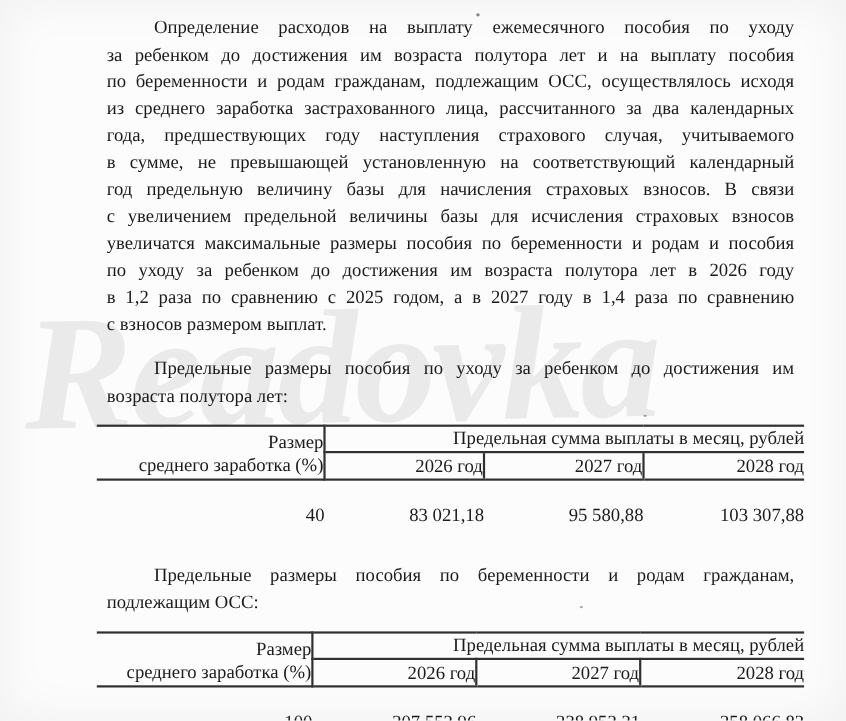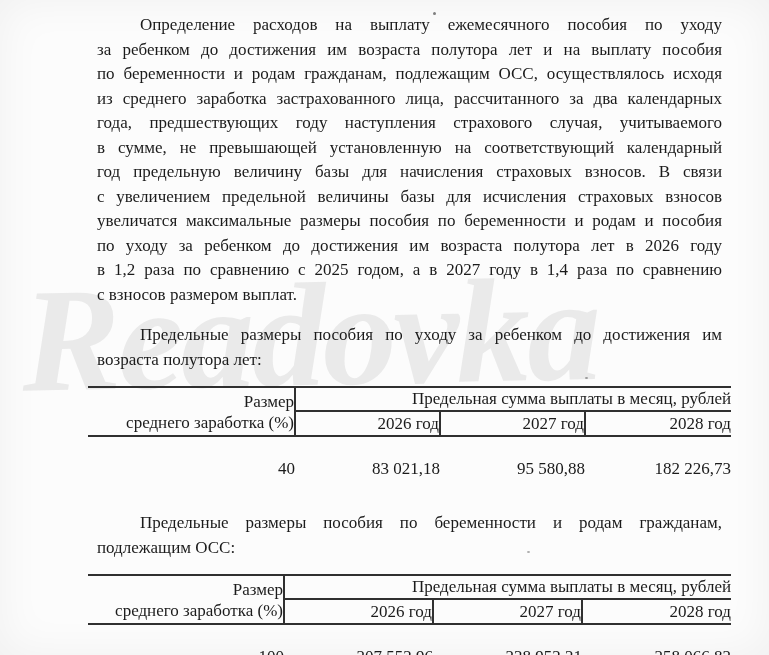--- a/index.html
+++ b/index.html
@@ -134,21 +134,21 @@
         </tr>
         <tr>
           <th class="yr">2026 год</th>
           <th class="yr">2027 год</th>
           <th class="yr">2028 год</th>
         </tr>
         <tr class="data">
           <td>40</td>
           <td>83 021,18</td>
           <td>95 580,88</td>
-          <td>182 226,73</td>
+          <td>103 307,88</td>
         </tr>
       </tbody>
     </table>
 
     <div class="para sec2">
       <div class="line first">Предельные размеры пособия по беременности и родам гражданам,</div>
       <div class="line last">подлежащим ОСС:</div>
     </div>
 
     <table class="doc-table">

